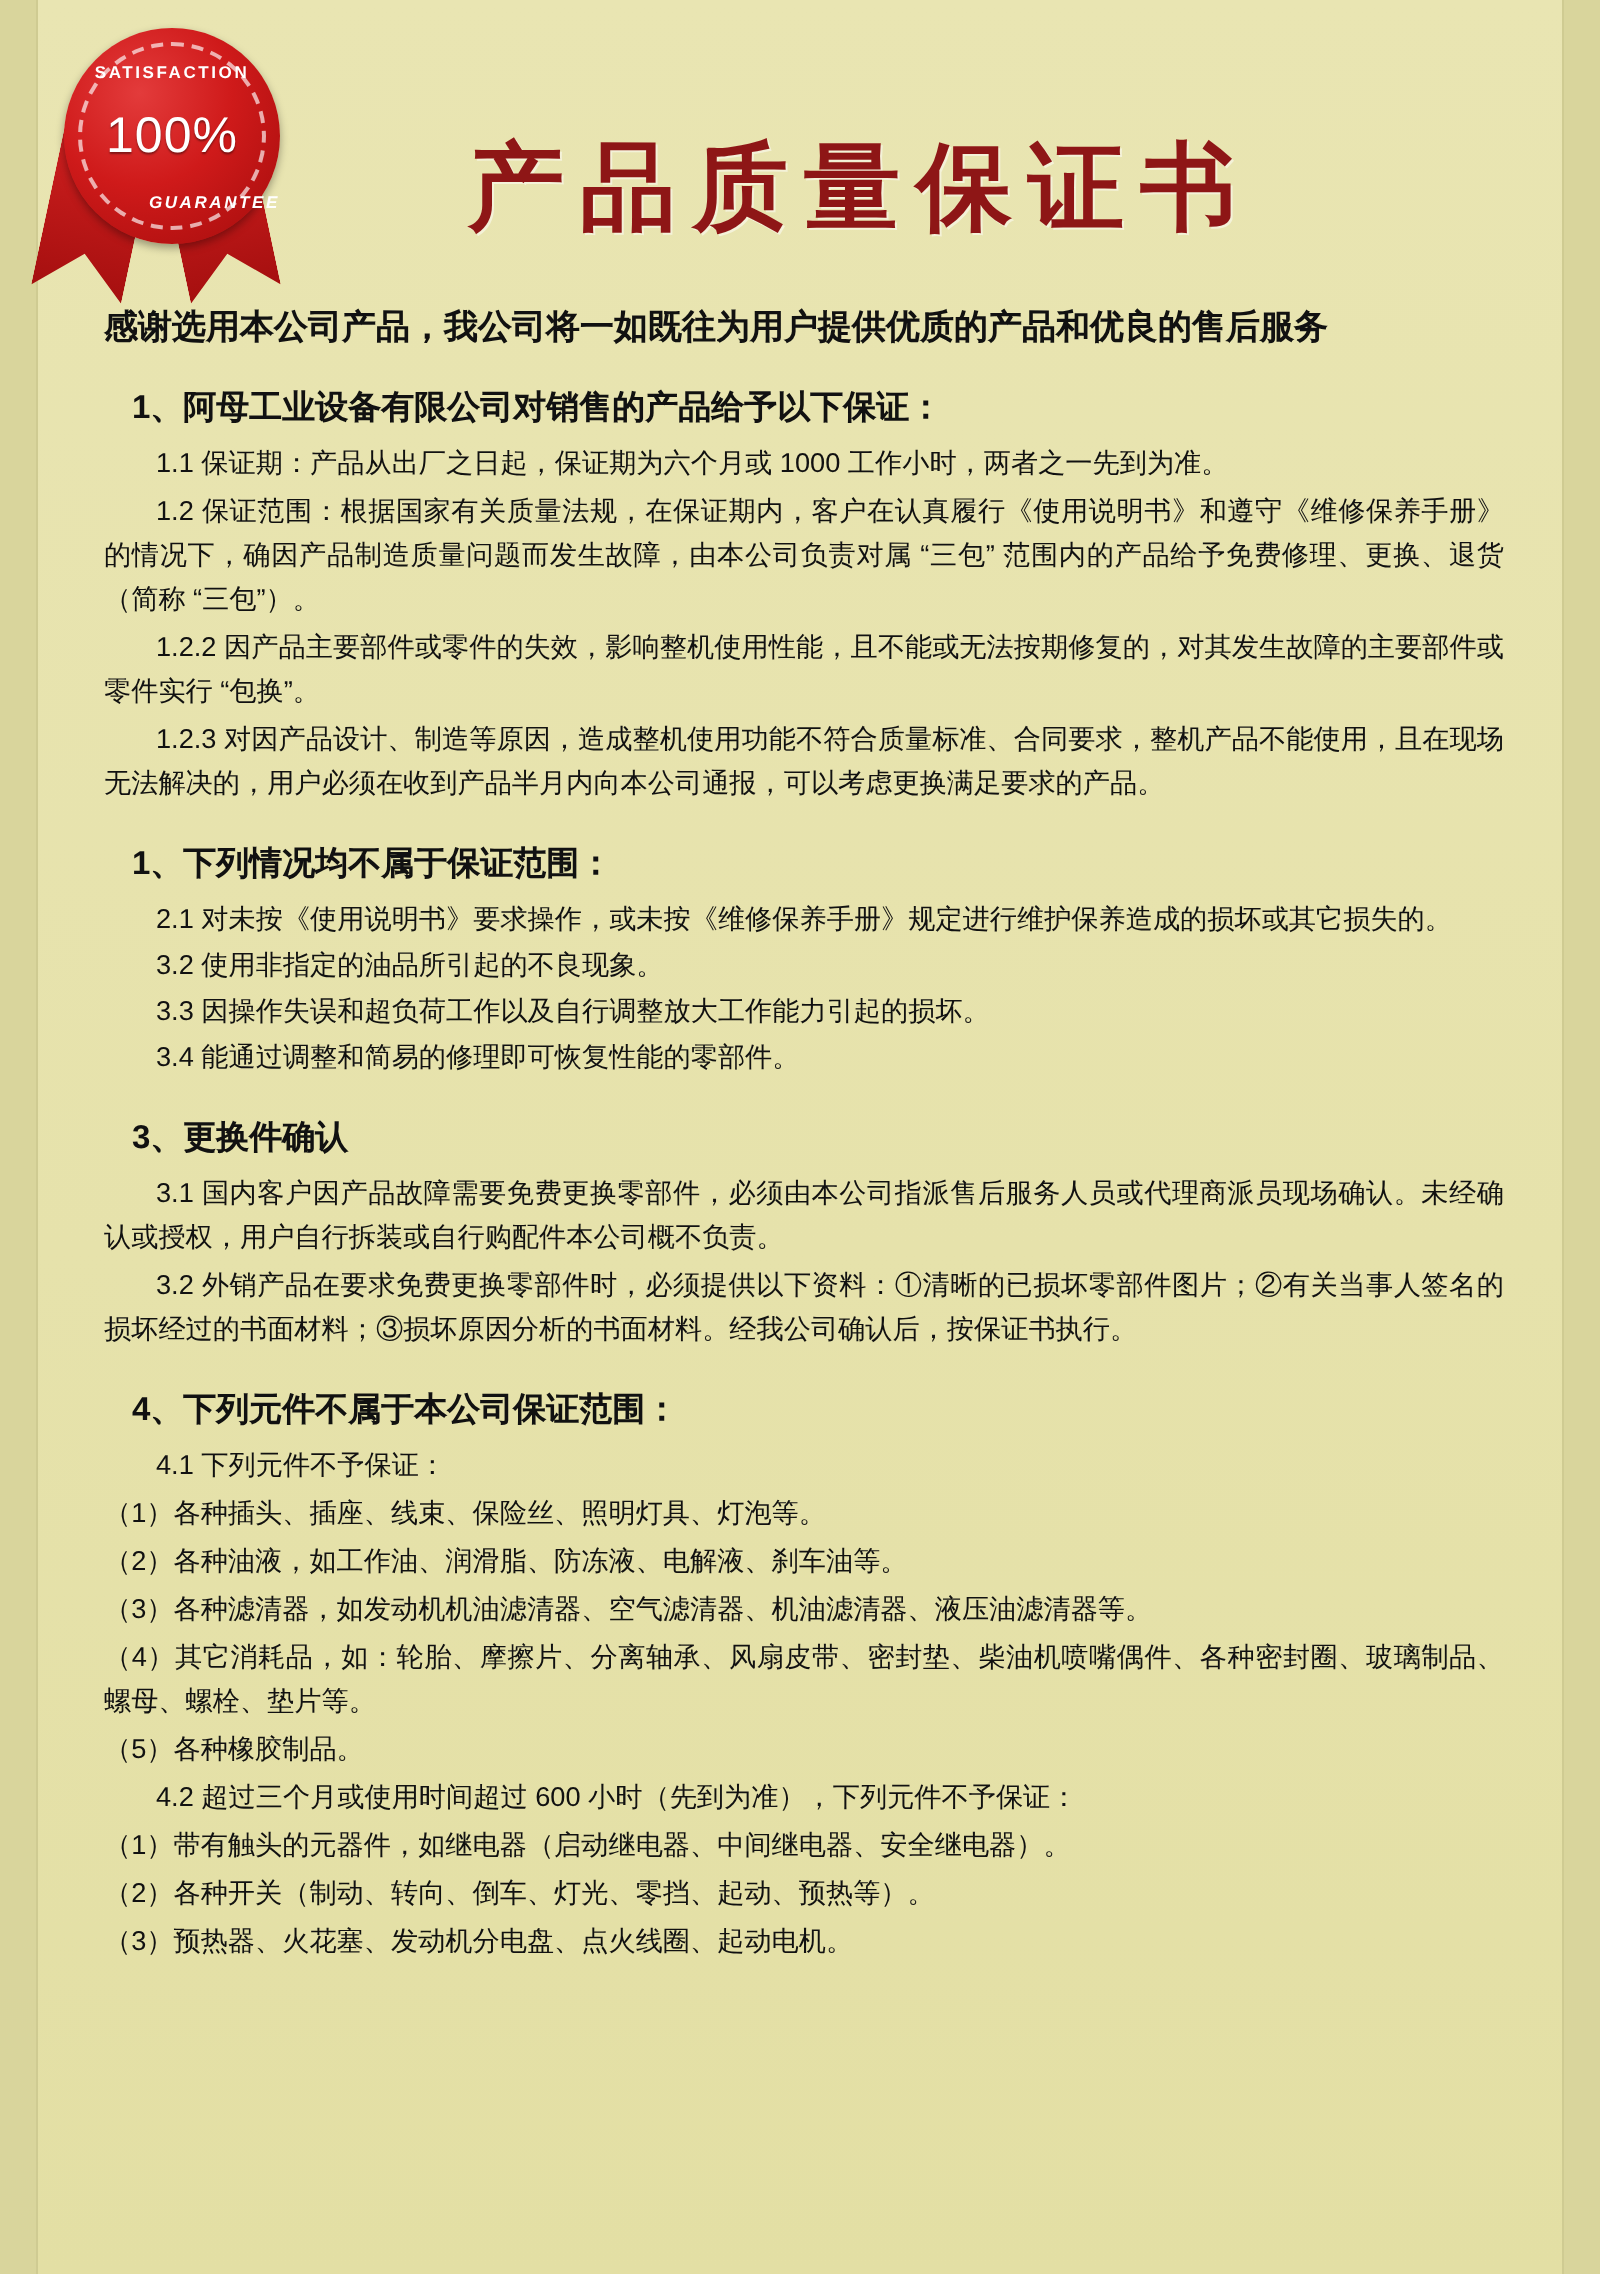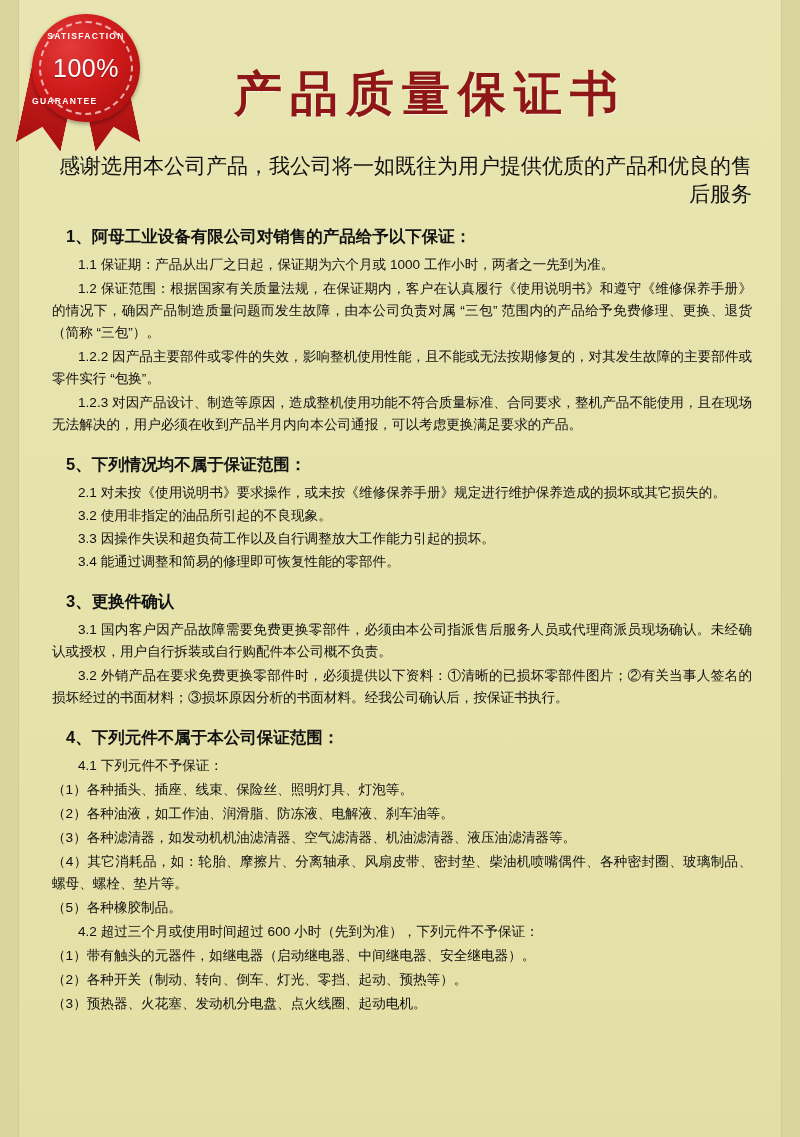--- a/index.html
+++ b/index.html
@@ -105,42 +105,43 @@
     text-align: center;
     color: #fff;
     font-size: 8.5px;
     font-weight: bold;
     letter-spacing: 1.3px;
   }
   .seal-bottom {
     position: absolute;
     left: 0; right: 0;
     bottom: 16px;
-    text-align: left;
+    text-align: right;
     color: #fff;
     font-size: 8.5px;
     font-weight: bold;
     letter-spacing: 1.3px;
+    font-style: italic;
   }
 
   
   .title {
     text-align: center;
     font-size: 48px;
     font-weight: bold;
     color: #8e1616;
     letter-spacing: 8px;
     margin: 46px 0 0 56px;
     font-family: Liberation Mono, monospace;
     text-shadow: 1px 1px 0 rgba(255,255,255,0.5);
   }
   .subtitle {
-    text-align: right;
-    font-size: 21px;
-    font-weight: normal;
+    text-align: left;
+    font-size: 17px;
+    font-weight: bold;
     color: #111;
     margin: 26px 0 0 0;
   }
 
   
   .section {
     margin-top: 18px;
   }
   .section-head {
     font-size: 16.5px;
@@ -183,21 +184,21 @@
 
     <div class="section">
       <div class="section-head">1、阿母工业设备有限公司对销售的产品给予以下保证：</div>
       <p class="para indent">1.1 保证期：产品从出厂之日起，保证期为六个月或 1000 工作小时，两者之一先到为准。</p>
       <p class="para indent">1.2 保证范围：根据国家有关质量法规，在保证期内，客户在认真履行《使用说明书》和遵守《维修保养手册》的情况下，确因产品制造质量问题而发生故障，由本公司负责对属 “三包” 范围内的产品给予免费修理、更换、退货（简称 “三包”）。</p>
       <p class="para indent">1.2.2 因产品主要部件或零件的失效，影响整机使用性能，且不能或无法按期修复的，对其发生故障的主要部件或零件实行 “包换”。</p>
       <p class="para indent">1.2.3 对因产品设计、制造等原因，造成整机使用功能不符合质量标准、合同要求，整机产品不能使用，且在现场无法解决的，用户必须在收到产品半月内向本公司通报，可以考虑更换满足要求的产品。</p>
     </div>
 
     <div class="section sec2">
-      <div class="section-head">5、下列情况均不属于保证范围：</div>
+      <div class="section-head">1、下列情况均不属于保证范围：</div>
       <p class="para indent">2.1 对未按《使用说明书》要求操作，或未按《维修保养手册》规定进行维护保养造成的损坏或其它损失的。</p>
       <p class="para indent">3.2 使用非指定的油品所引起的不良现象。</p>
       <p class="para indent">3.3 因操作失误和超负荷工作以及自行调整放大工作能力引起的损坏。</p>
       <p class="para indent">3.4 能通过调整和简易的修理即可恢复性能的零部件。</p>
     </div>
 
     <div class="section">
       <div class="section-head">3、更换件确认</div>
       <p class="para indent">3.1 国内客户因产品故障需要免费更换零部件，必须由本公司指派售后服务人员或代理商派员现场确认。未经确认或授权，用户自行拆装或自行购配件本公司概不负责。</p>
       <p class="para indent">3.2 外销产品在要求免费更换零部件时，必须提供以下资料：①清晰的已损坏零部件图片；②有关当事人签名的损坏经过的书面材料；③损坏原因分析的书面材料。经我公司确认后，按保证书执行。</p>

